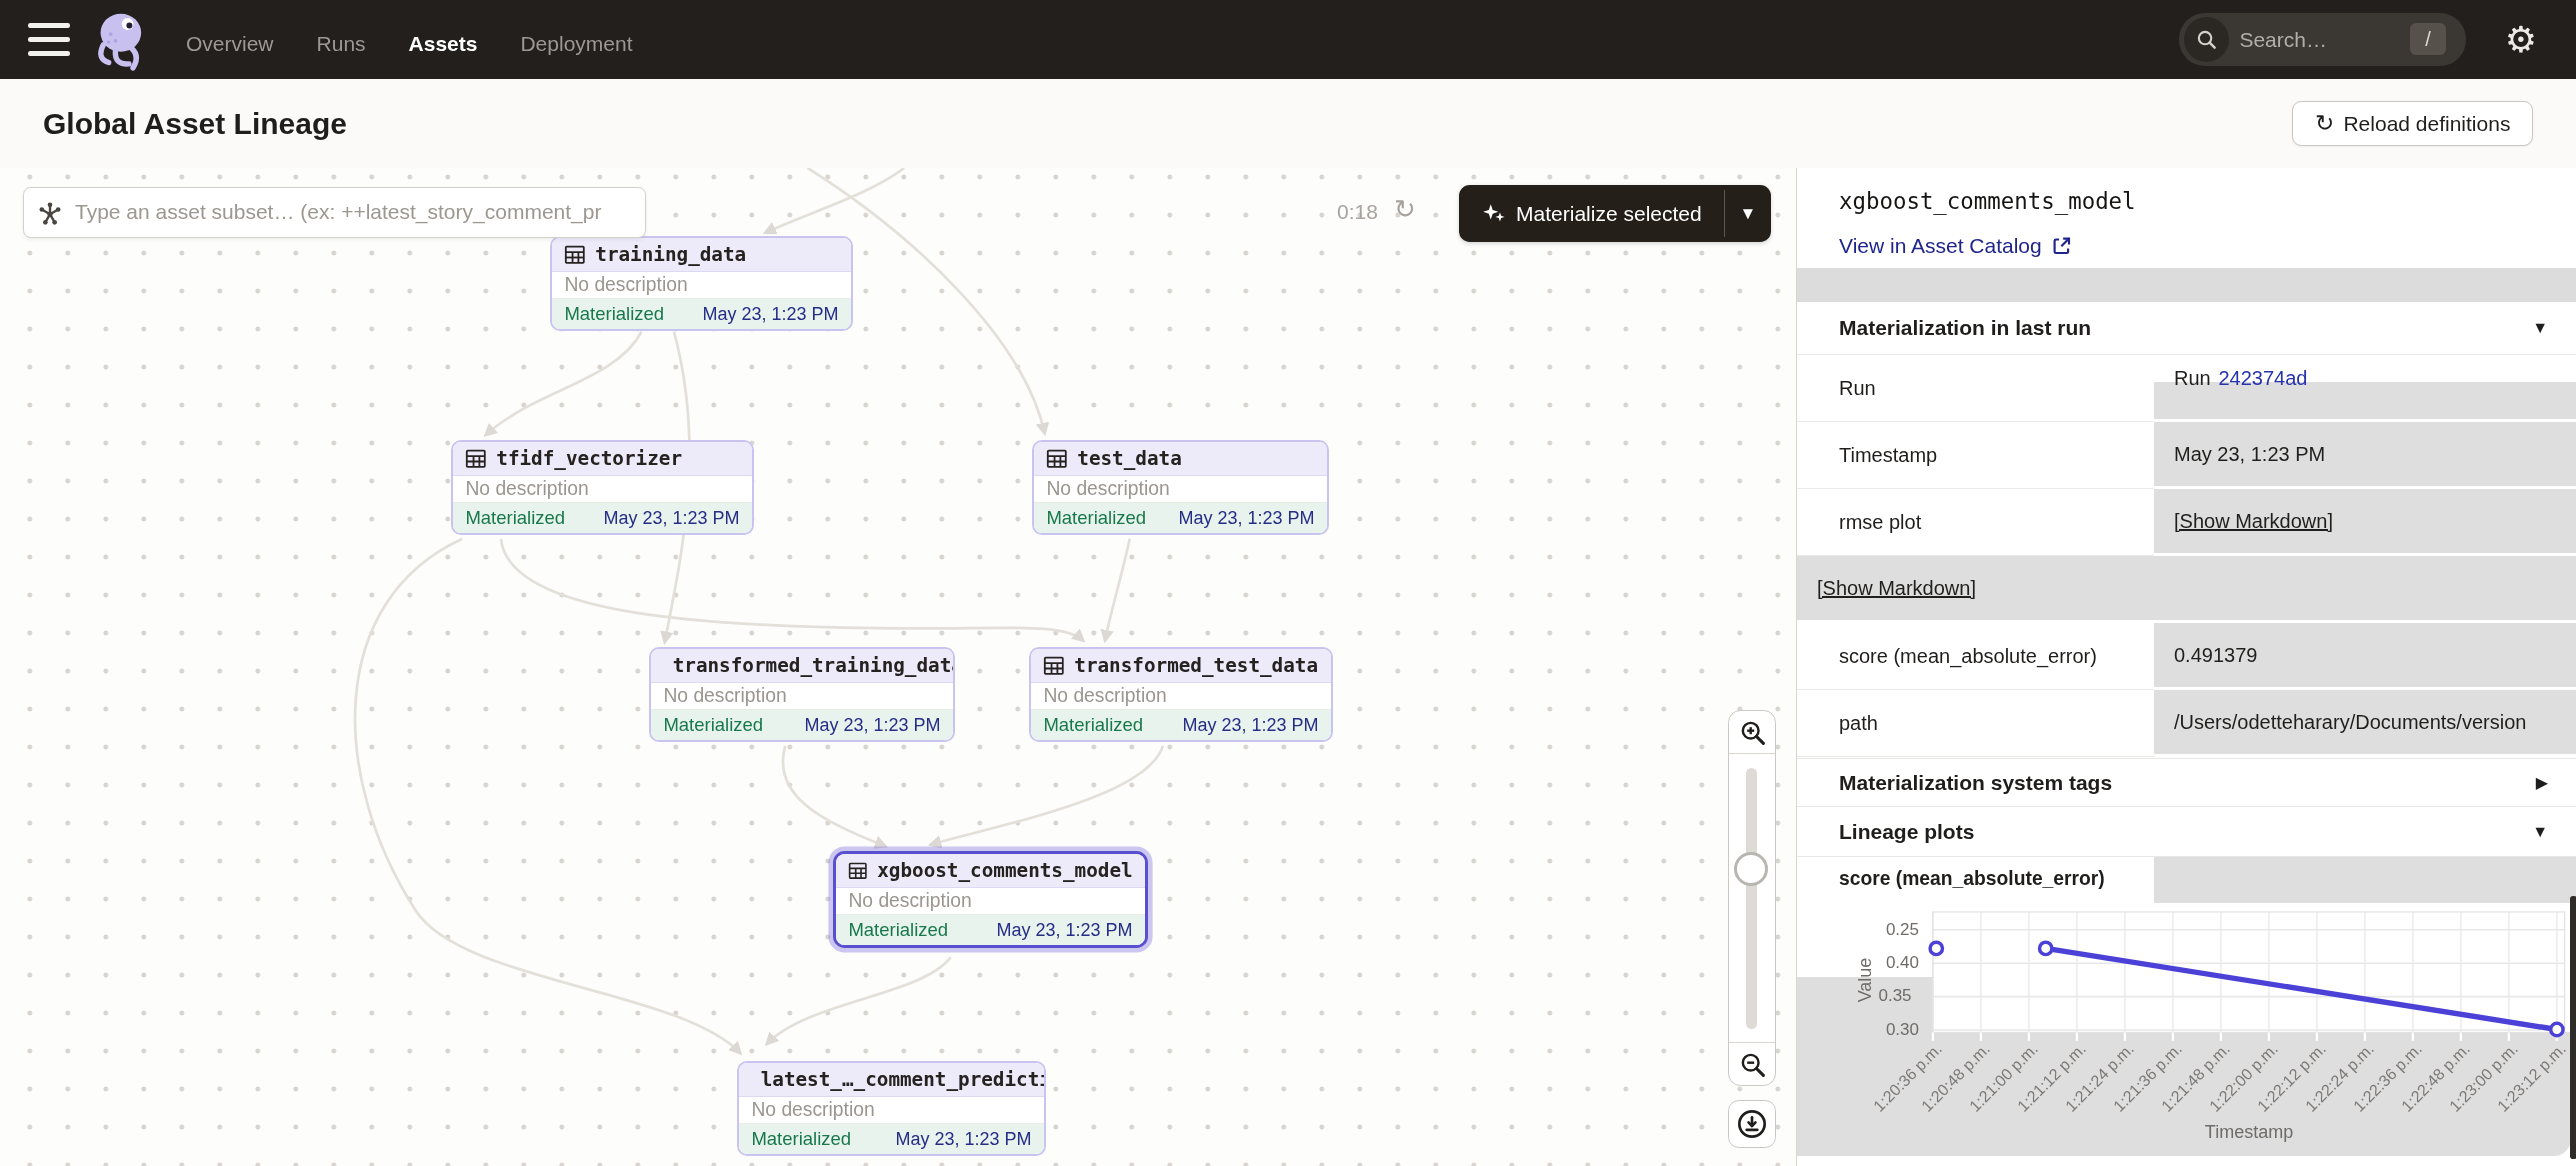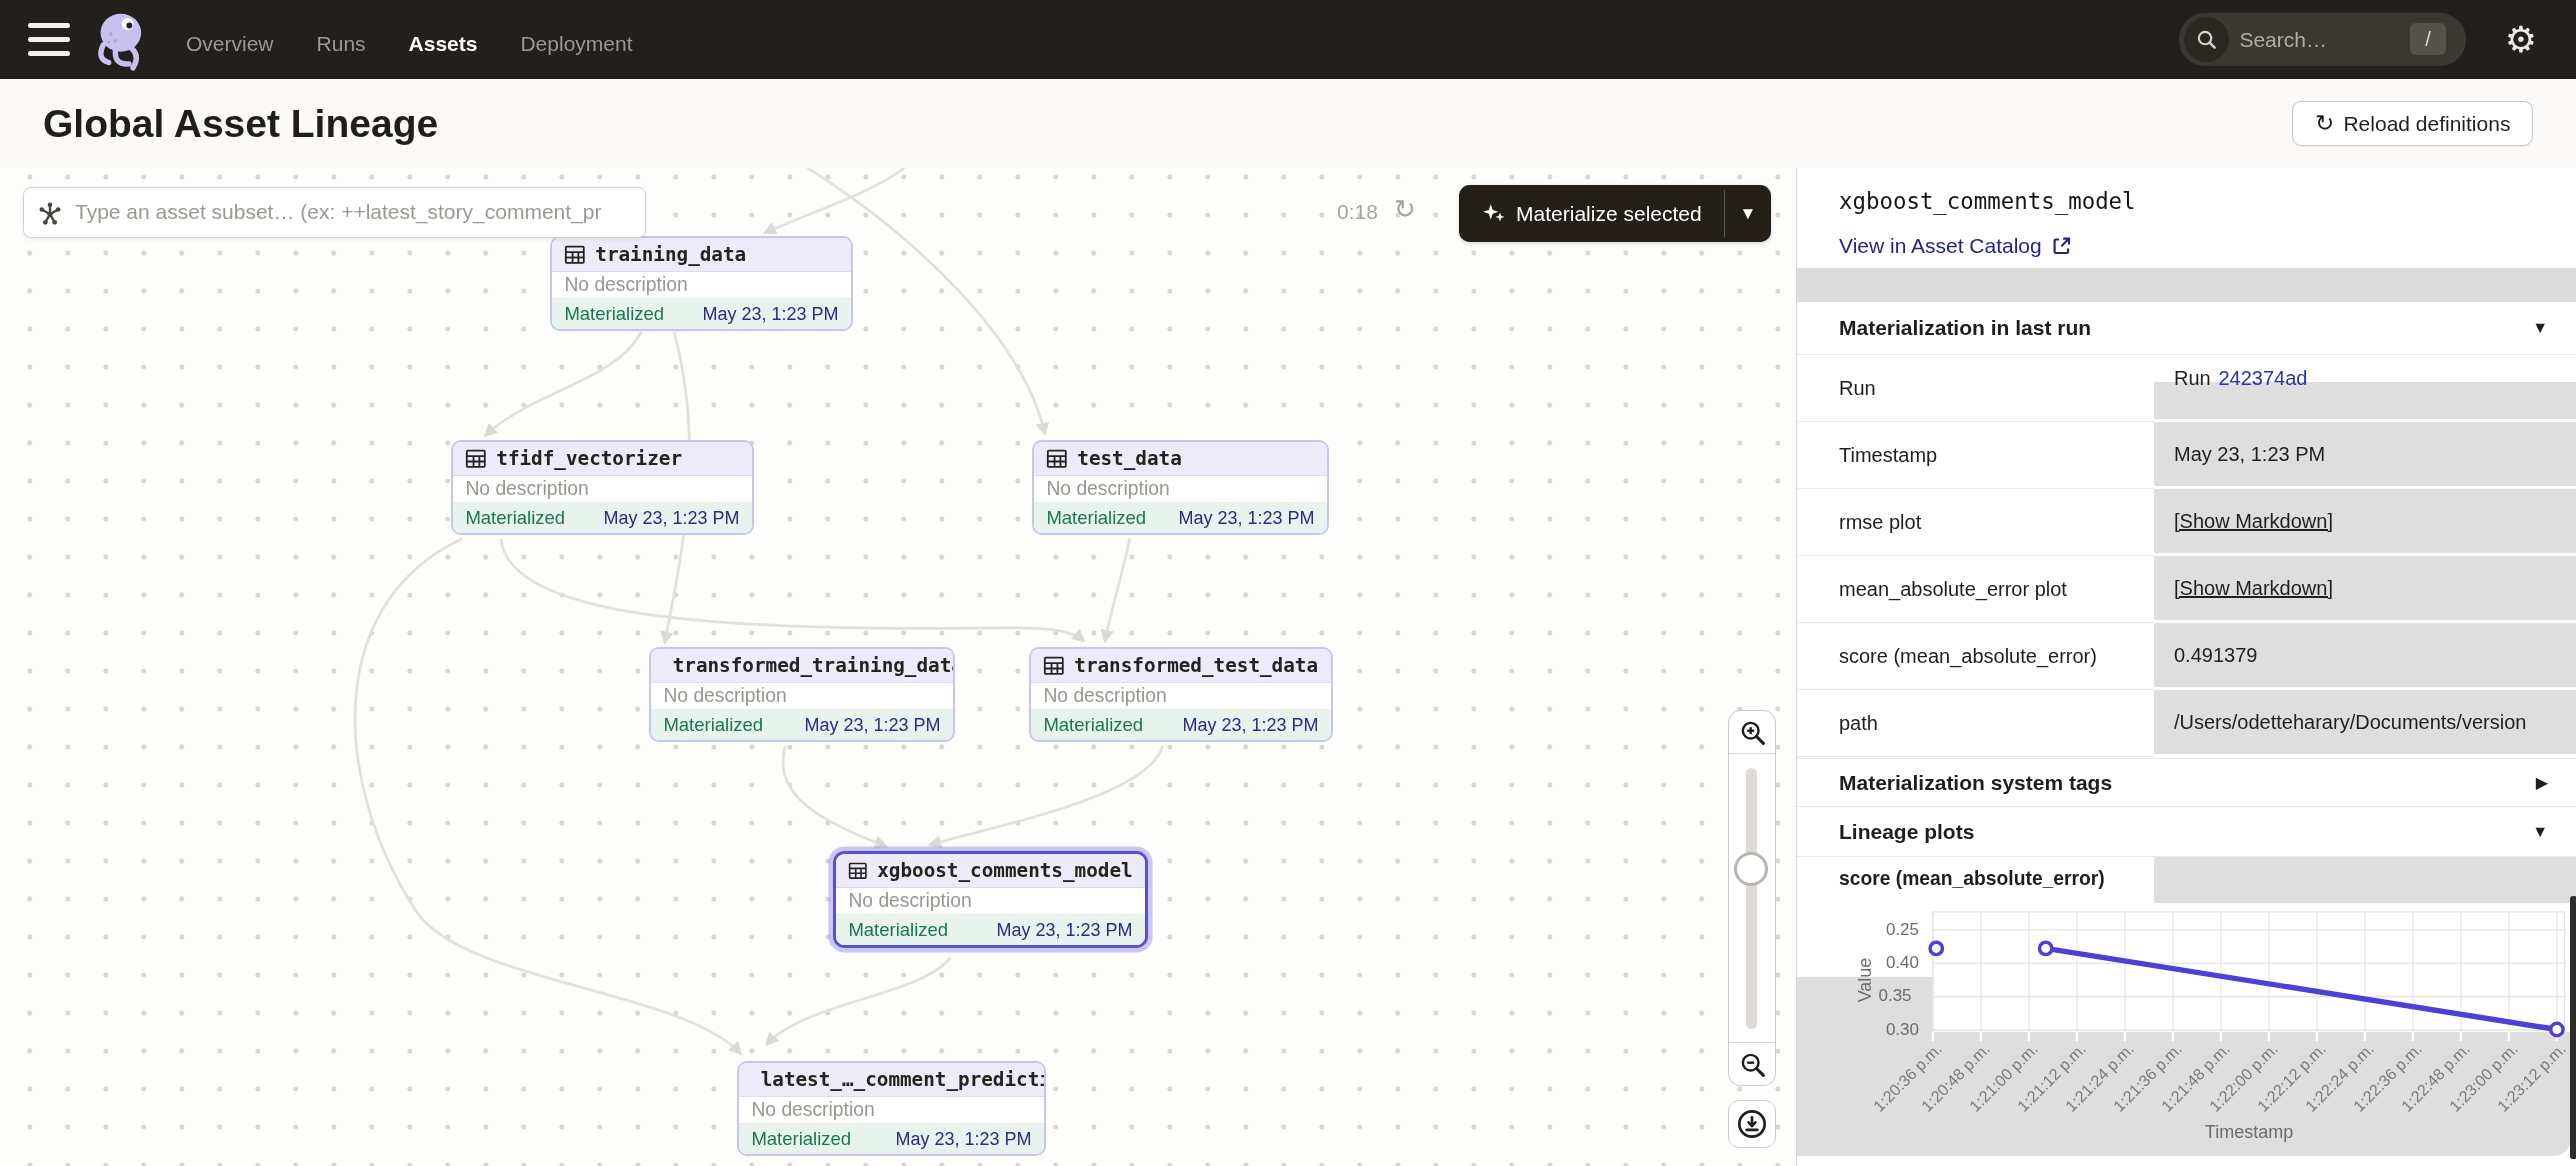--- a/index.html
+++ b/index.html
@@ -26,21 +26,21 @@
   #slash-badge { position:absolute; right:20px; top:10px; width:36px; height:32px;
     background:#56514b; border-radius:6.2px; color:#ddd9d4; font-size:20px;
     display:flex; align-items:center; justify-content:center; }
   #gear { position:absolute; right:39px; top:18.5px; font-size:36px; color:#eceae7;
     line-height:42px; cursor:pointer; }
 
   
   #page-header { position:absolute; left:0; top:79px; width:2576px; height:90px;
     background:#fbfaf8; border-bottom:1.5px solid #e7e4e0;
     display:flex; align-items:center; justify-content:space-between; padding:0 43px; }
-  #page-title { font-size:39px; font-weight:700; color:#1f1e1c;text-align:center; }
+  #page-title { font-size:30px; font-weight:700; color:#1f1e1c;text-align:center; }
   #reload-btn { height:45px; padding:0 21.6px; background:#fff; border:1.5px solid #c9c5c0;
     border-radius:9.3px; display:flex; align-items:center; gap:9.3px; font-size:21px;
     color:#211f1d; cursor:pointer; box-shadow:0 0.8px 2.3px rgba(0,0,0,.05); }
   .refresh-glyph { font-size:23px; line-height:23px; color:#211f1d; }
 
   
   #graph-panel { position:absolute; left:0; top:168px; width:1796px; height:998px;
     background:#fdfdfc; overflow:hidden;
     background-image:radial-gradient(circle, #d8d5d0 2.3px, transparent 2.7px);
     background-size:38px 38px; background-position:10.8px 28px; }
@@ -430,21 +430,20 @@
       <div class="mt-label">Timestamp</div>
       <div class="mt-value">May 23, 1:23 PM</div>
     </div>
     <div class="mt-row">
       <div class="mt-label">rmse plot</div>
       <div class="mt-value">
           <span class="md-link">[Show Markdown]</span>
         </div>
     </div>
     <div class="mt-row">
-      <div class="mt-label">mean_absolute_error plot</div>
       <div class="mt-value">
           <span class="md-link">[Show Markdown]</span>
         </div>
     </div>
     <div class="mt-row">
       <div class="mt-label">score (mean_absolute_error)</div>
       <div class="mt-value">0.491379</div>
     </div>
     <div class="mt-row">
       <div class="mt-label">path</div>

